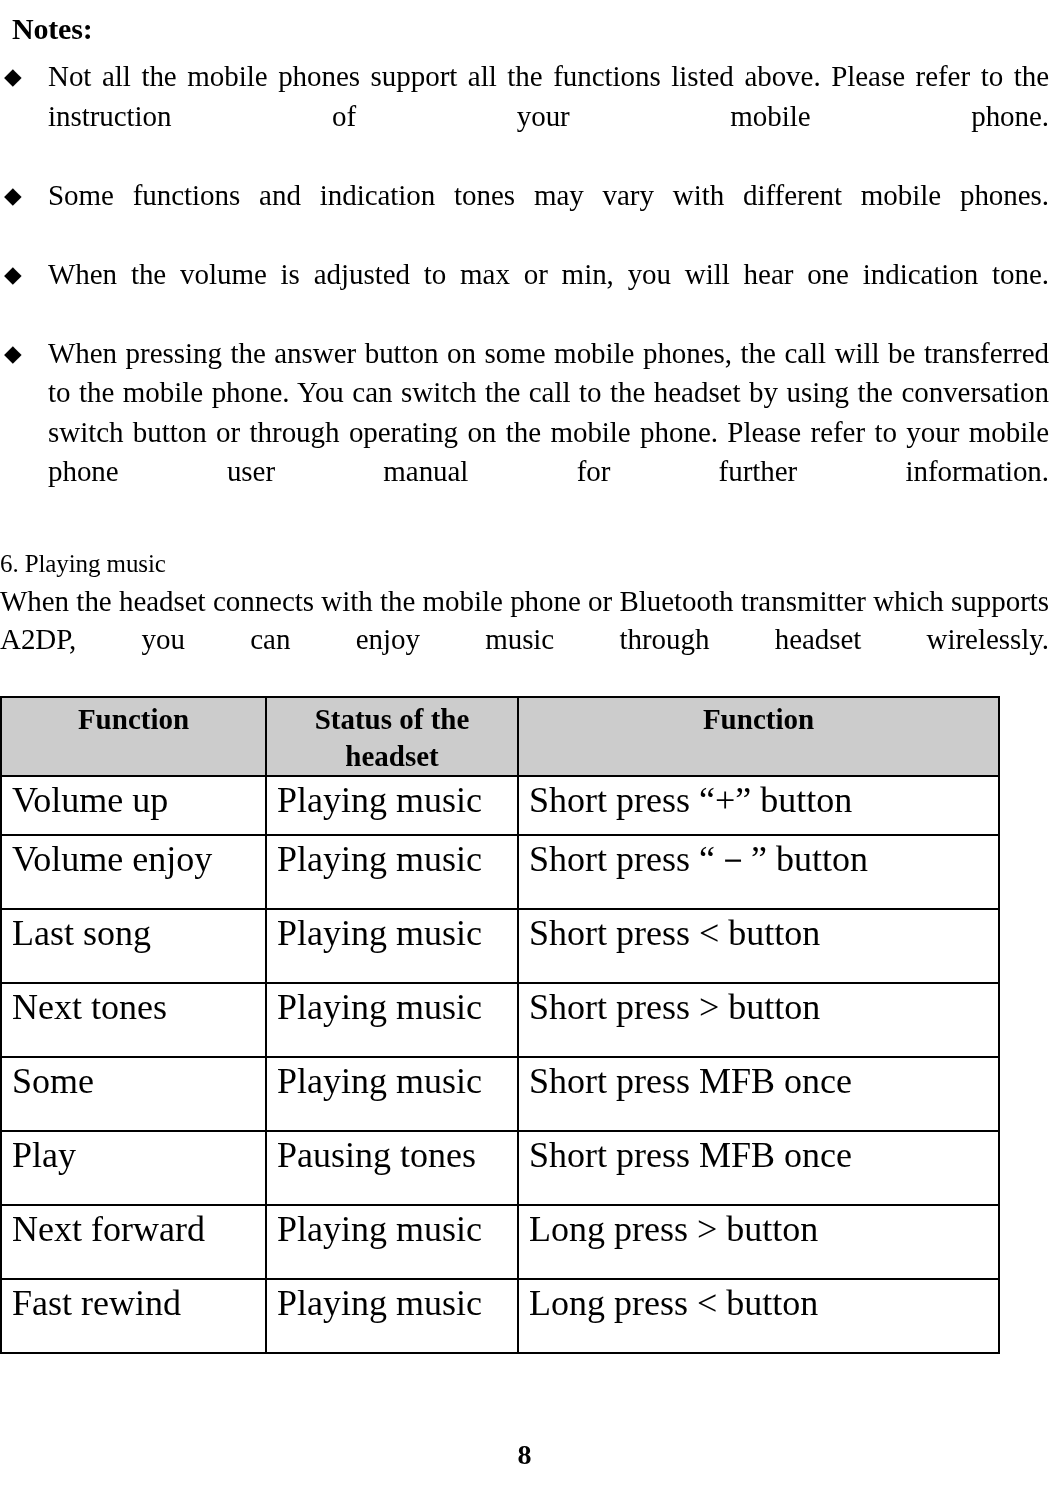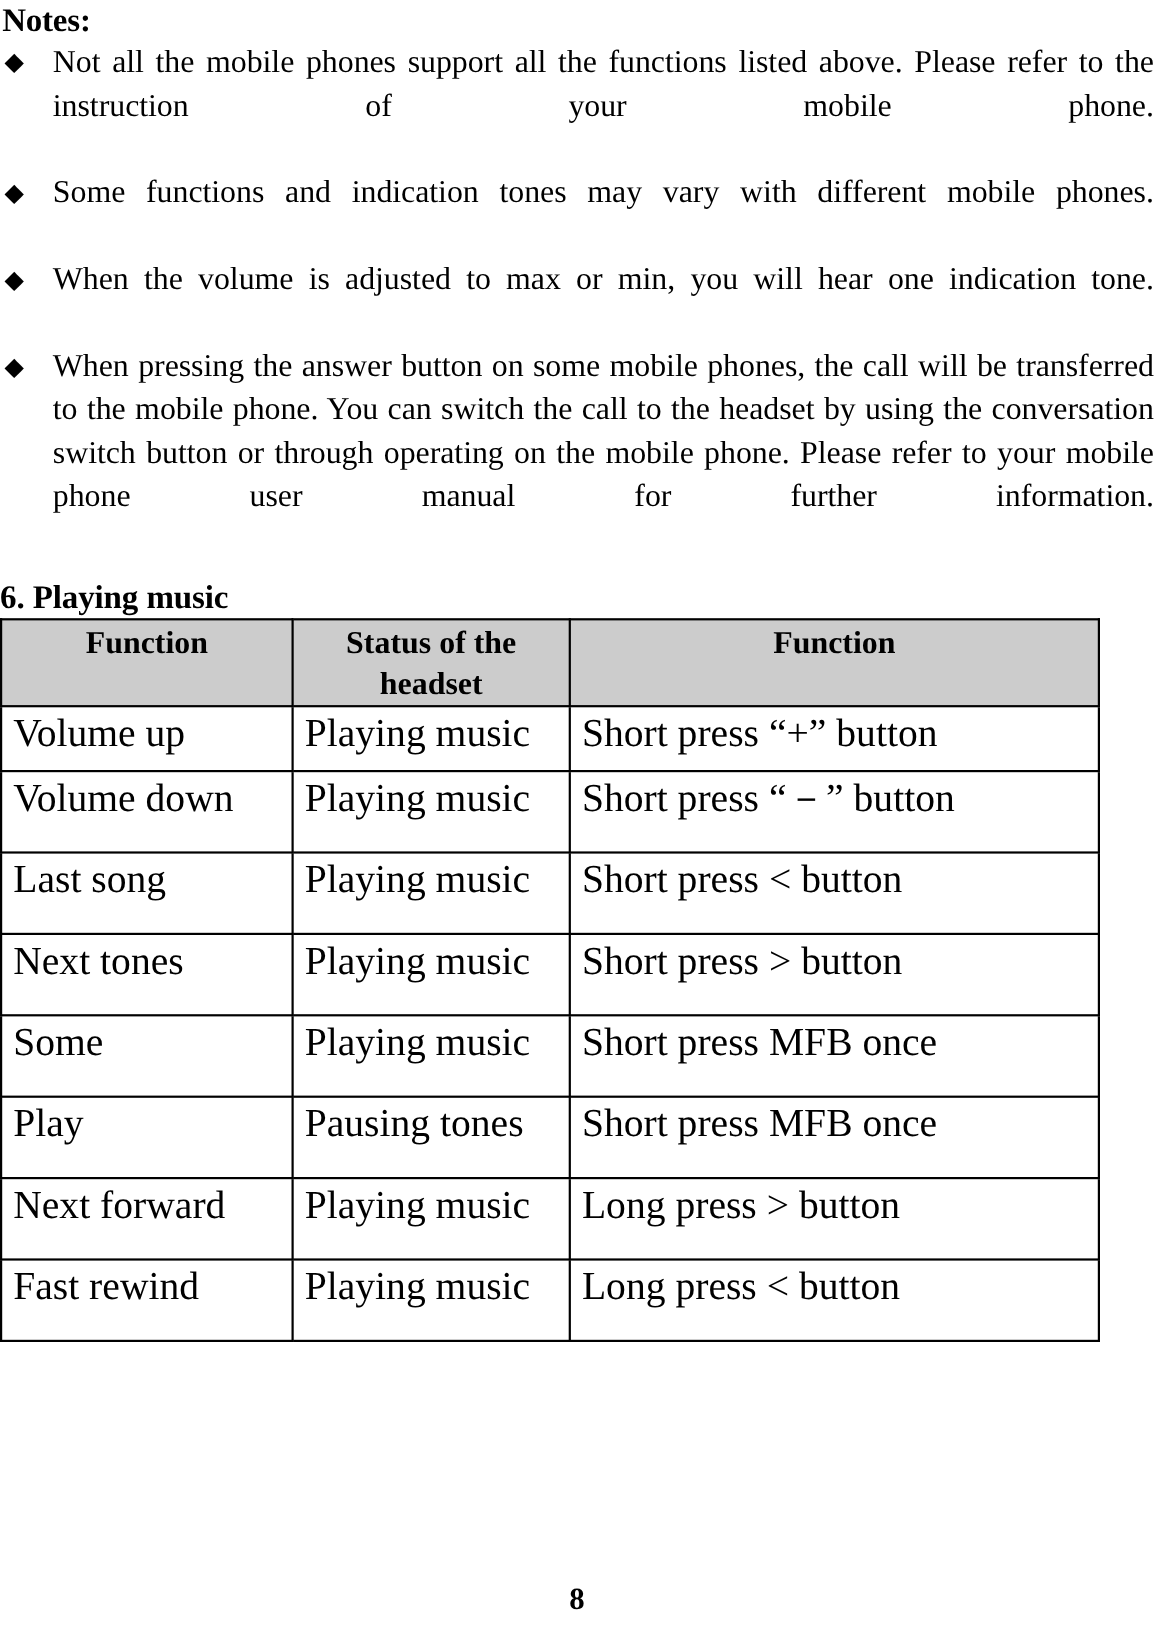--- a/index.html
+++ b/index.html
@@ -31,21 +31,21 @@
     width: 1049px;
   }
 
   
   .notes-heading {
     font-size: 30px;
     font-weight: bold;
     line-height: 33px;
     letter-spacing: -0.2px;
     margin: 0;
-    padding: 2px;
+    padding: 12px;
   }
 
   
   .note-list {
     margin: 0;
     padding: 0;
     list-style: none;
   }
   .note-item {
     position: relative;
@@ -69,22 +69,22 @@
   }
   
   .note-item .note-text::after {
     content: "";
     display: inline-block;
     width: 100%;
   }
 
   
   .section-heading {
-    font-size: 30px;
-    font-weight: bold;
+    font-size: 25px;
+    font-weight: normal;
     line-height: 37px;
     margin: 0;
     padding: 0;
     letter-spacing: -0.1px;
   }
 
   .section-para {
     font-size: 29px;
     line-height: 38px;
     text-align: justify;
@@ -177,20 +177,21 @@
       <li class="note-item">
         <span class="bullet">◆</span>
         <span class="note-text">When pressing the answer button on some mobile phones, the call will be transferred to the mobile phone. You can switch the call to the headset by using the conversation switch button or through operating on the mobile phone. Please refer to your mobile phone user manual for further information.</span>
       </li>
     </ul>
 
     <div class="spacer-sm"></div>
 
     <div class="section-heading">6. Playing music</div>
 
+    <div class="section-para">When the headset connects with the mobile phone or Bluetooth transmitter which supports A2DP, you can enjoy music through headset wirelessly.</div>
 
     <table class="op-table">
       <colgroup>
         <col class="c1">
         <col class="c2">
         <col class="c3">
       </colgroup>
       <thead>
         <tr>
           <th>Function</th>
@@ -198,21 +199,21 @@
           <th>Function</th>
         </tr>
       </thead>
       <tbody>
         <tr class="row-short">
           <td>Volume up</td>
           <td>Playing music</td>
           <td>Short press “+” button</td>
         </tr>
         <tr class="row-tall">
-          <td>Volume down</td>
+          <td>Volume enjoy</td>
           <td>Playing music</td>
           <td>Short press “－” button</td>
         </tr>
         <tr class="row-tall">
           <td>Last song</td>
           <td>Playing music</td>
           <td>Short press &lt; button</td>
         </tr>
         <tr class="row-tall">
           <td>Next tones</td>

